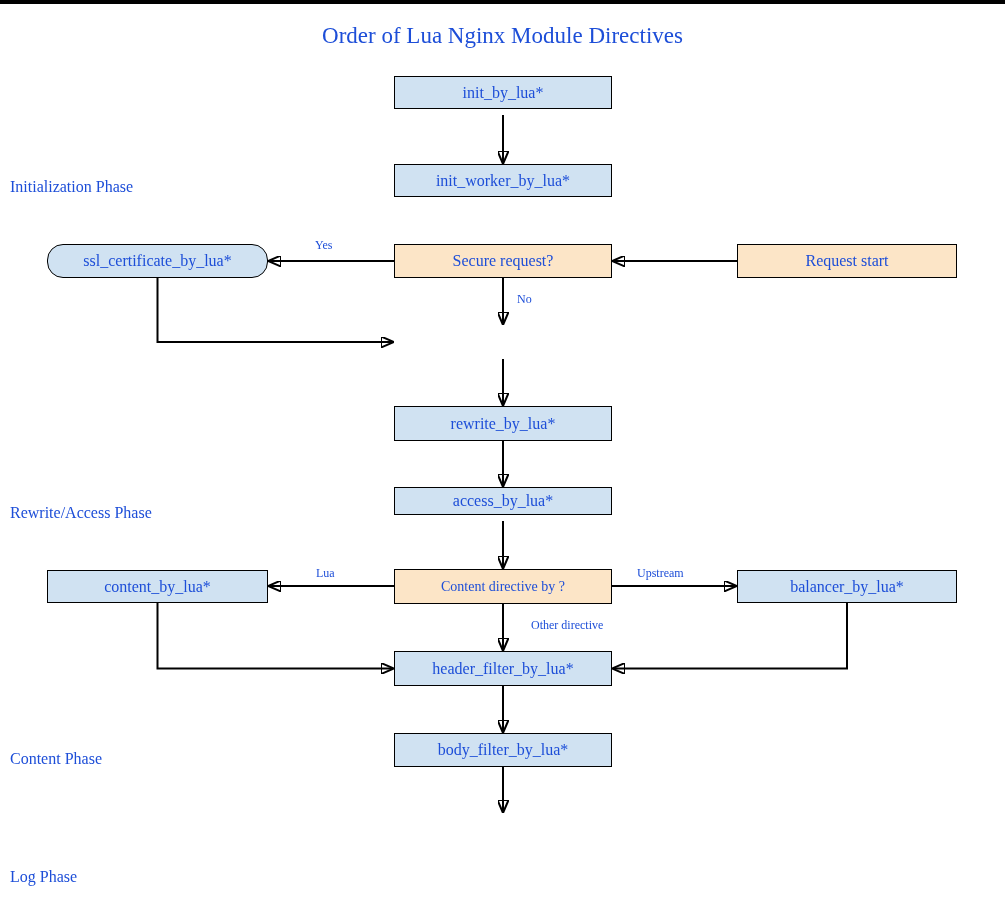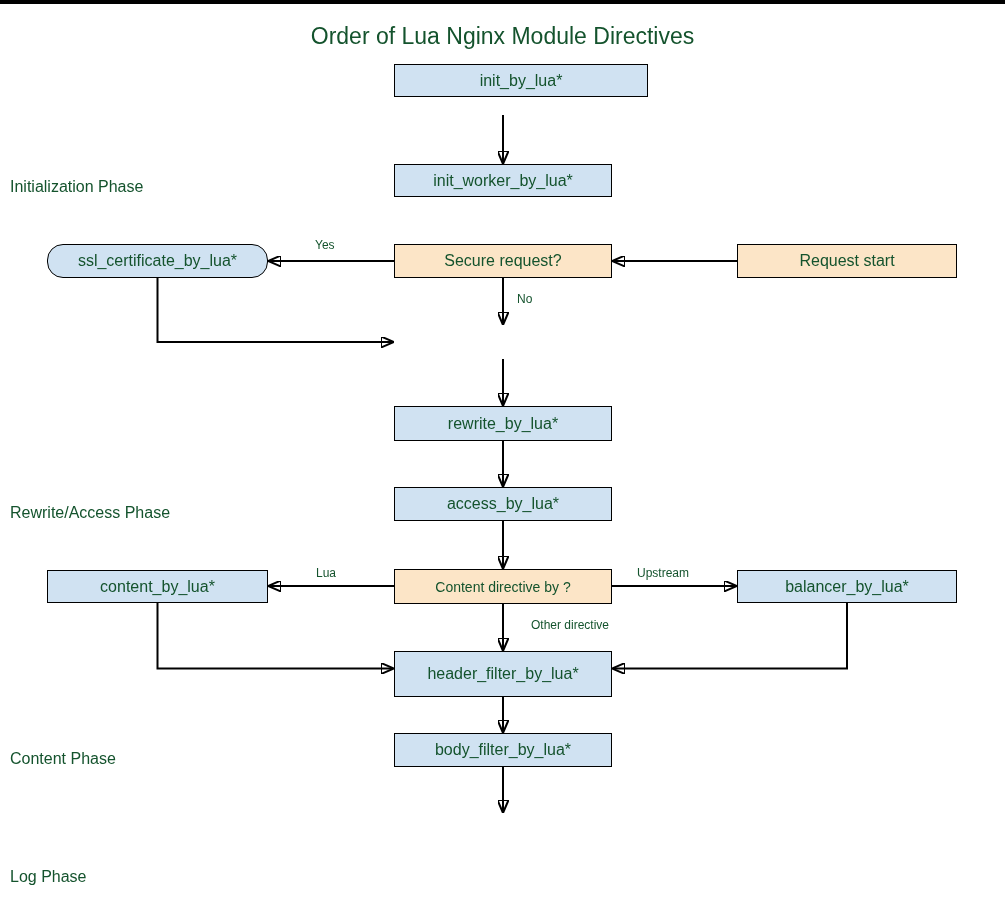--- a/index.html
+++ b/index.html
@@ -1,21 +1,21 @@
 <!DOCTYPE html>
 <html><head>
 <meta charset="utf-8">
 <style>
   html, body { margin: 0; padding: 0; background: #ffffff; }
   .canvas {
     position: relative;
     width: 1005px;
     height: 910px;
-    font-family: Liberation Sans, sans-serif;
-    color: #14532d;
+    font-family: Liberation Serif, serif;
+    color: #1d4ed8;
     overflow: hidden;
   }
   .band {
     position: absolute;
     left: 0;
     width: 1005px;
     box-sizing: border-box;
     border: 2px solid #000;
   }
   .band-init    { top: 0;   height: 217; background: #e9f5e7; }
@@ -108,31 +108,31 @@
     <path d="M503 767 L503 811" marker-end="url(#arrowhead)"></path>
   </svg>
 
   <div class="diagram-title">Order of Lua Nginx Module Directives</div>
 
   <div class="phase-label init">Initialization Phase</div>
   <div class="phase-label rewrite">Rewrite/Access Phase</div>
   <div class="phase-label content">Content Phase</div>
   <div class="phase-label log">Log Phase</div>
 
-  <div class="node" style="left:394px; top:64px;  width:254px; height:33px;">init_by_lua*</div>
+  <div class="node" style="left:394px; top:76px;  width:218px; height:33px;">init_by_lua*</div>
   <div class="node" style="left:394px; top:164px; width:218px; height:33px;">init_worker_by_lua*</div>
   <div class="node" style="left:47px;  top:244px; width:221px; height:34px;border-radius:16px;">ssl_certificate_by_lua*</div>
   <div class="node decision" style="left:394px; top:244px; width:218px; height:34px;">Secure request?</div>
   <div class="node decision" style="left:737px; top:244px; width:220px; height:34px;">Request start</div>
   <div class="node" style="left:394px; top:406px; width:218px; height:35px;">rewrite_by_lua*</div>
-  <div class="node" style="left:394px; top:487px; width:218px; height:34px;">access_by_lua*</div>
+  <div class="node" style="left:394px; top:487px; width:218px; height:28px;">access_by_lua*</div>
   <div class="node decision small-text" style="left:394px; top:569px; width:218px; height:35px;">Content directive by ?</div>
   <div class="node" style="left:47px;  top:570px; width:221px; height:33px;">content_by_lua*</div>
   <div class="node" style="left:737px; top:570px; width:220px; height:33px;">balancer_by_lua*</div>
-  <div class="node" style="left:394px; top:651px; width:218px; height:46px;">header_filter_by_lua*</div>
+  <div class="node" style="left:394px; top:651px; width:218px; height:35px;">header_filter_by_lua*</div>
   <div class="node" style="left:394px; top:733px; width:218px; height:34px;">body_filter_by_lua*</div>
 
   <div class="edge-label" style="left:315px; top:238px;">Yes</div>
   <div class="edge-label" style="left:517px; top:292px;">No</div>
   <div class="edge-label" style="left:316px; top:566px;">Lua</div>
   <div class="edge-label" style="left:637px; top:566px;">Upstream</div>
   <div class="edge-label" style="left:531px; top:618px;">Other directive</div>
 
 </div>
 

